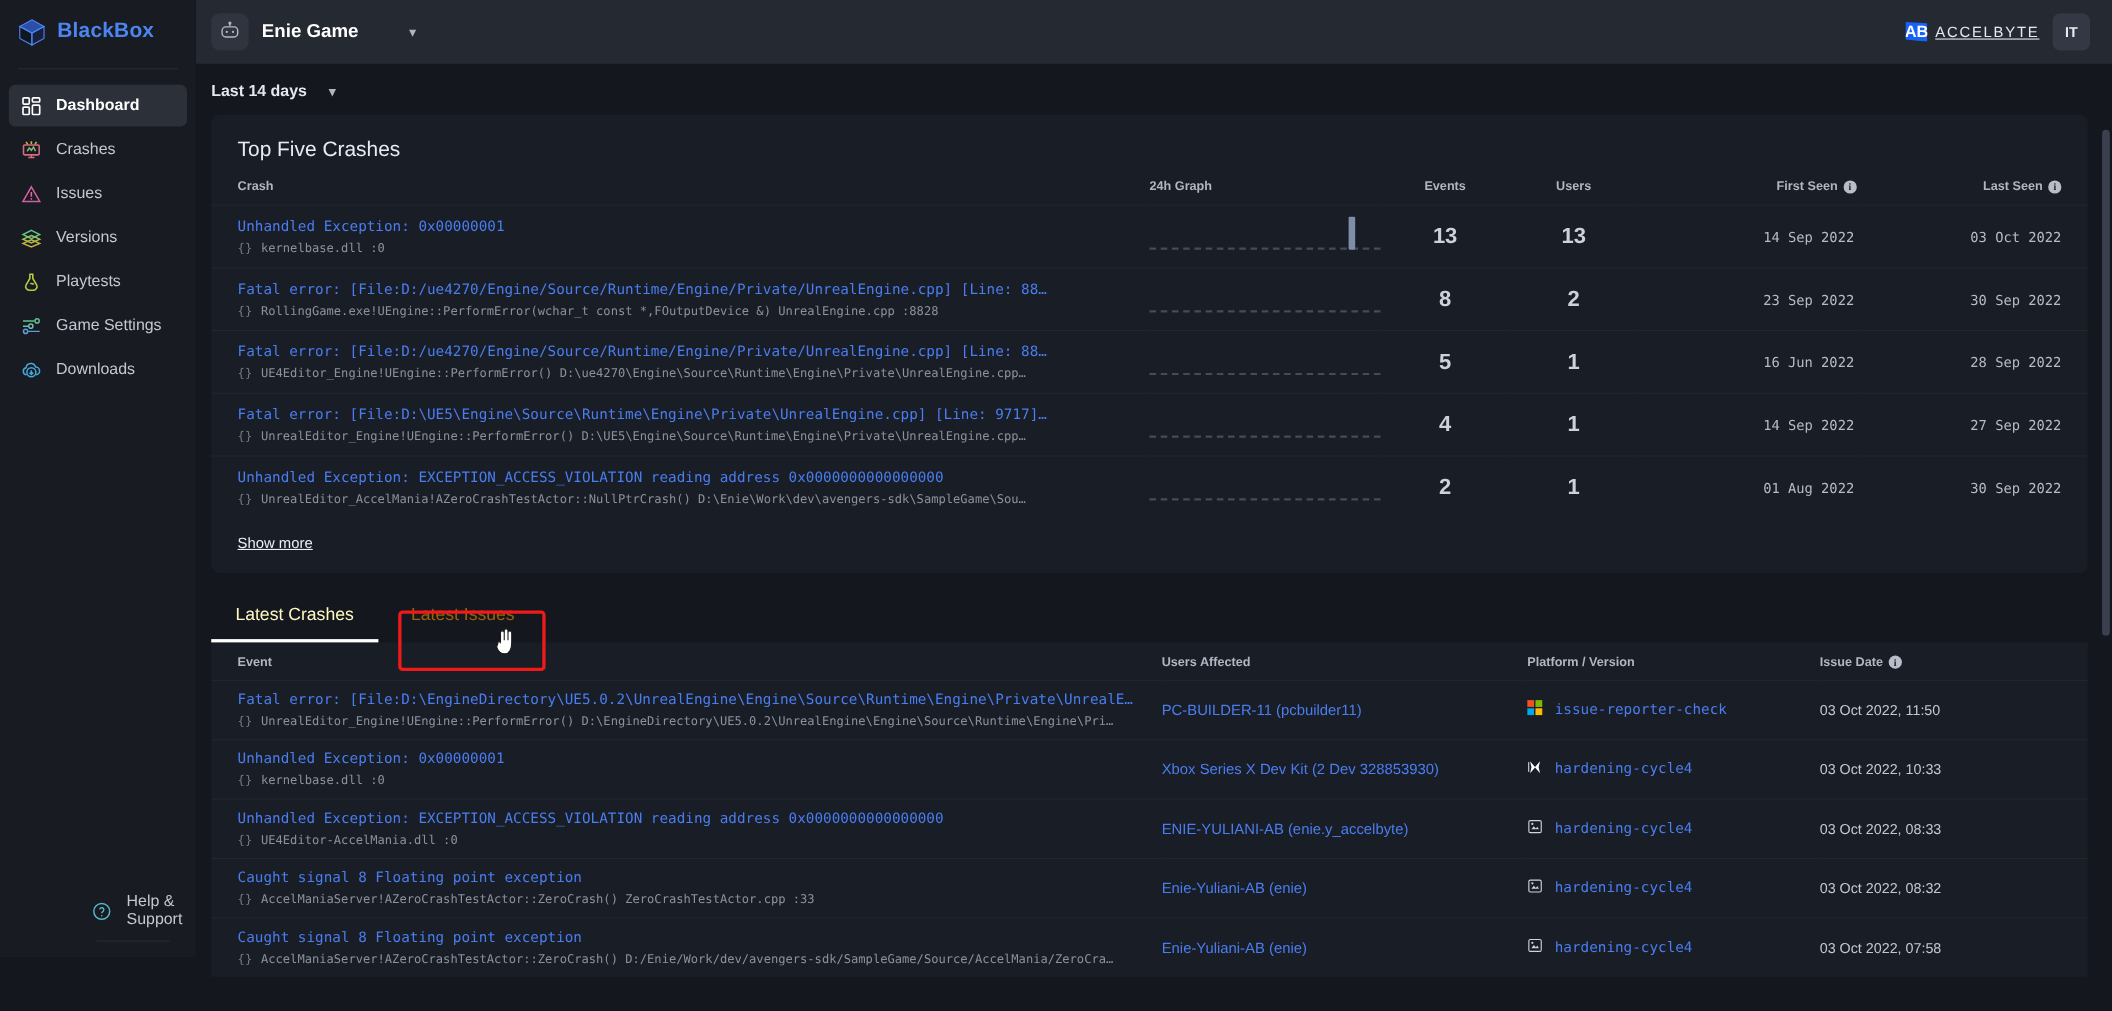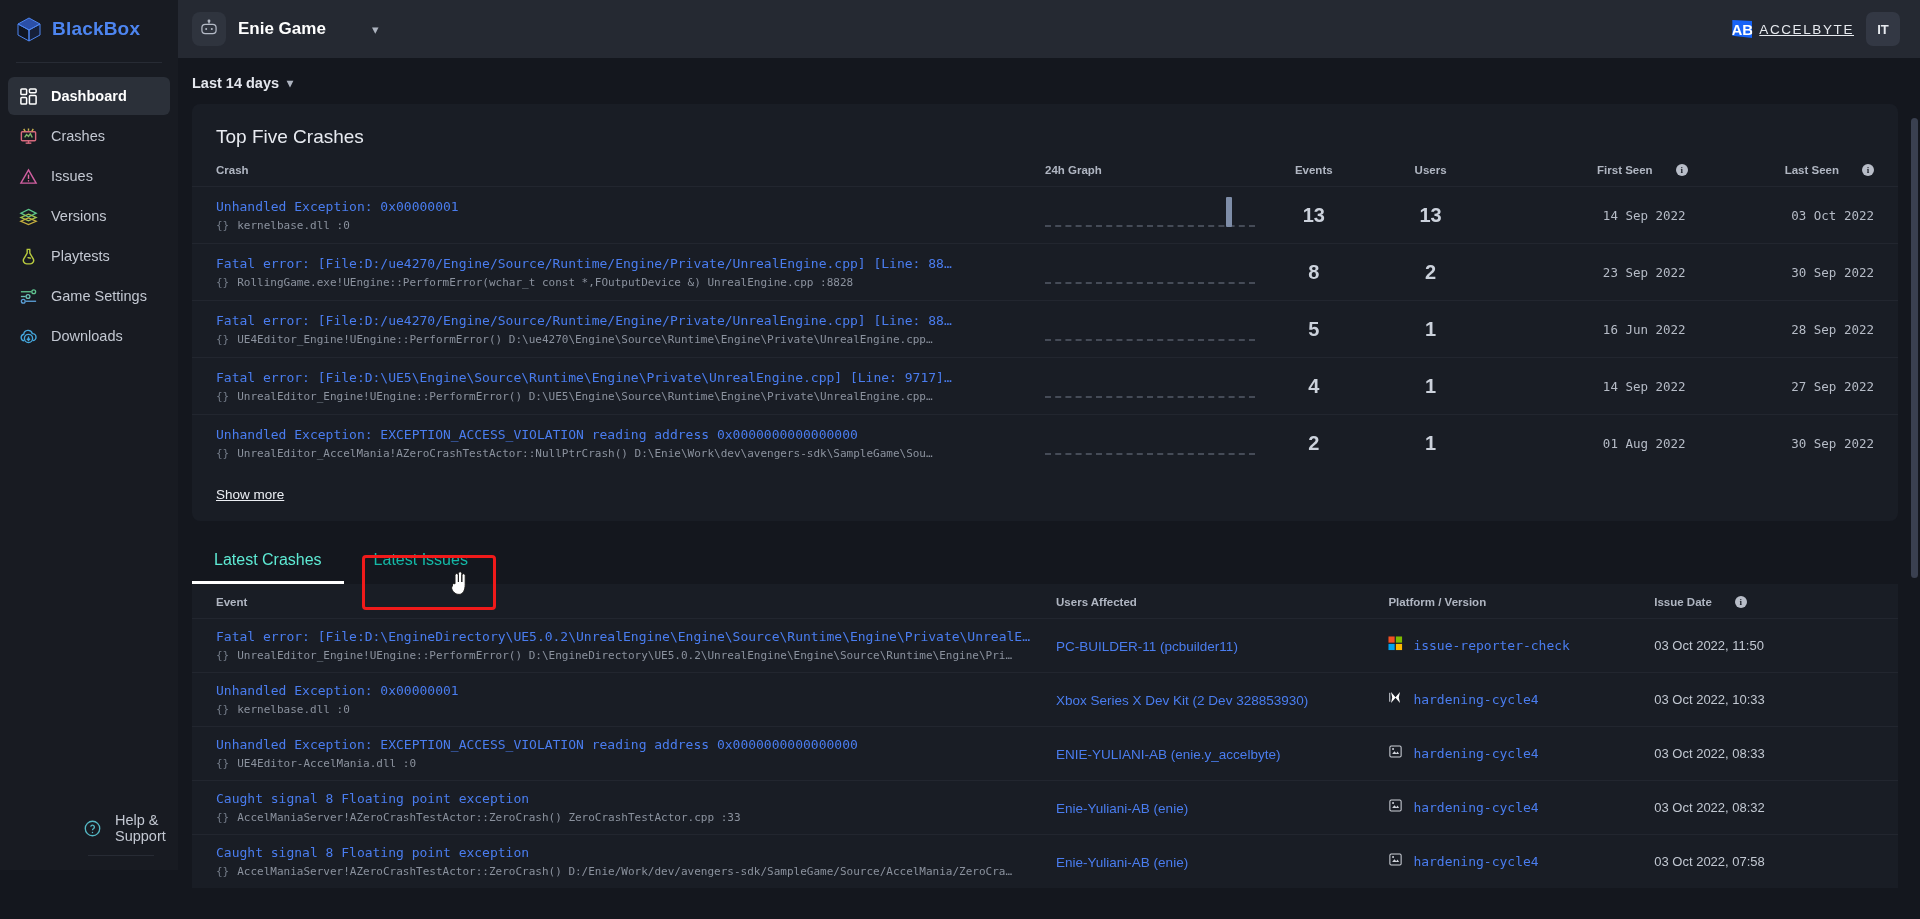--- a/index.html
+++ b/index.html
@@ -62,33 +62,33 @@
   .ab-text { color:#e7eaef; font-size:13.5px; letter-spacing:1.6px;text-decoration:underline; }
   .user-badge {
     width: 34px; height: 34px; border-radius: 7px; background:#333844;
     color:#e7eaef; font-size:13px; font-weight:700;
     display:flex; align-items:center; justify-content:center; cursor:pointer;
   }
 
   .content { flex:1 1 auto; overflow: hidden; position: relative; padding: 0 0 0 0; }
 
   .daterow { padding: 16px 0 12px 14px; }
-  .datebtn { display:inline-flex; align-items:center; gap:8px; color:#e4e7ee;
+  .datebtn { display:inline-flex; align-items:center; gap:20px; color:#e4e7ee;
              font-size:14.5px; font-weight:700; cursor:pointer; }
   .datebtn .c { color:#aeb4c0; font-size:12px; }
 
   .card { background:#191d25; border-radius: 8px; margin: 0 22px 0 14px; }
   .card-title { color:#e8ebf1; font-size:19px; padding: 22px 24px 16px 24px; }
 
   table { width: 100%; border-collapse: collapse; table-layout: fixed; }
   thead th {
     font-size: 11.5px; color:#b0b6c2; font-weight: 700; text-align:left;
     padding: 0 0 10px 0; white-space: nowrap;
   }
-  .th-inner { display:flex; align-items:center; gap:23px; }
+  .th-inner { display:flex; align-items:center; gap:5px; }
   .info-dot {
     width:12px; height:12px; border-radius:50%; background:#b8bdc8; color:#191d25;
     font-size:9px; font-weight:700; display:inline-flex; align-items:center; justify-content:center;
     font-family:"Liberation Serif", serif;
   }
   tbody tr { border-top: 1px solid #22262f; }
   tbody td { padding: 10px 0; vertical-align: middle; }
 
   .mono { font-family: "DejaVu Sans Mono", "Liberation Mono", monospace; }
   .crash-title {
@@ -120,24 +120,24 @@
   }
   .highlight-box {
     position:absolute; border:3px solid #f01a1a; border-radius:4px;
     pointer-events:none;
   }
   .cursor-hand { position:absolute; width:22px; height:26px; pointer-events:none; }
 
   
   .tabs { display:flex; gap:8px; padding: 0 0 0 14px; margin-top: 18px; }
   .tab {
-    padding: 12px 22px 12px 22px; font-size:16px; color:#14b8a6; cursor:pointer;
+    padding: 12px 22px 12px 22px; font-size:16px; color:#a16207; cursor:pointer;
     border-bottom: 3px solid transparent;
   }
-  .tab.active { color:#5eead4; border-bottom-color:#ffffff; }
+  .tab.active { color:#fef9c3; border-bottom-color:#ffffff; }
 
   .card2 { background:#191d25; margin: 0 22px 0 14px; }
   .users-link { color:#4a7df0; font-size:13.5px; cursor:pointer; }
   .plat { display:flex; align-items:center; gap:10px; }
   .plat-name { color:#4a7df0; font-size:13px; }
   .issue-date { color:#c2c8d2; font-size:13px; }
 
   
   .scrollbar {
     position:absolute; right:2px; top:0; width:7px; height:919px;

